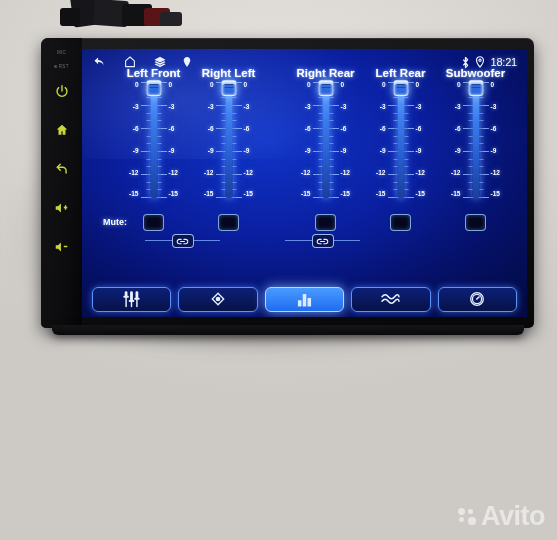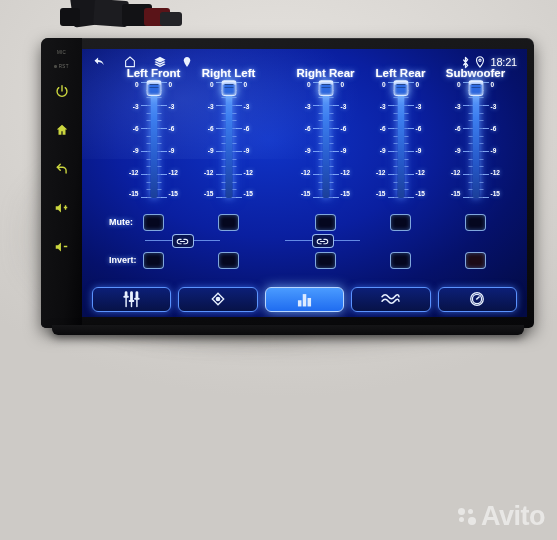--- a/index.html
+++ b/index.html
@@ -201,21 +201,21 @@
     position: absolute; left: 0; top: 160px;
     width: 100%; height: 62px;
     padding: 0 14px 0 8px;
   }
   .sw-row {
     position: relative;
     display: flex; align-items: center;
     height: 26px;
   }
   .sw-label {
-    position: absolute; left: 19px;
+    position: absolute; left: 13px;
     font-size: 9px; font-weight: bold; color: #ffffff;
     text-shadow: 0 0 5px rgba(130,180,255,.9);
     width: 46px; text-align: left;
   }
   .sw-cells { display: flex; width: 100%; padding-left: 26px; }
   .sw-cell { flex: 1; display: flex; justify-content: center; }
   .sw-gap { flex: 0 0 22px; }
   .checkbox {
     width: 21px; height: 17px;
     border: 1px solid rgba(150,195,255,.85);
@@ -726,41 +726,20 @@
               <svg width="13" height="9" viewBox="0 0 20 13" fill="none" stroke="currentColor" stroke-width="1.6" stroke-linecap="round">
                 <path d="M8 3.2H5.2a3.3 3.3 0 0 0 0 6.6H8"></path>
                 <path d="M12 3.2h2.8a3.3 3.3 0 0 1 0 6.6H12"></path>
                 <path d="M7 6.5h6"></path>
               </svg>
             </div>
           </div>
           <div class="link-spacer"></div>
         </div>
 
-        <div class="sw-row">
-          <span class="sw-label">Invert:</span>
-          <div class="sw-cells">
-            <div class="sw-cell">
-                <div class="checkbox"></div>
-              </div>
-            <div class="sw-cell">
-                <div class="checkbox"></div>
-              </div>
-            <div class="sw-gap"></div>
-            <div class="sw-cell">
-                <div class="checkbox"></div>
-              </div>
-            <div class="sw-cell">
-                <div class="checkbox"></div>
-              </div>
-            <div class="sw-cell">
-                <div class="checkbox tinted"></div>
-              </div>
-          </div>
-        </div>
       </div>
 
       <div id="navbar">
         <div class="nav-btn">
           <svg width="19" height="17" viewBox="0 0 24 22" fill="none" stroke="currentColor" stroke-width="1.9" stroke-linecap="round">
             <path d="M5 2v18M12 2v18M19 2v18"></path>
             <path d="M5 2v4M12 2v9M19 2v6" stroke-width="3.6"></path>
             <path d="M2.6 7.5h4.8M9.6 13h4.8M16.6 10h4.8" stroke-width="2.4"></path>
           </svg>
         </div>

